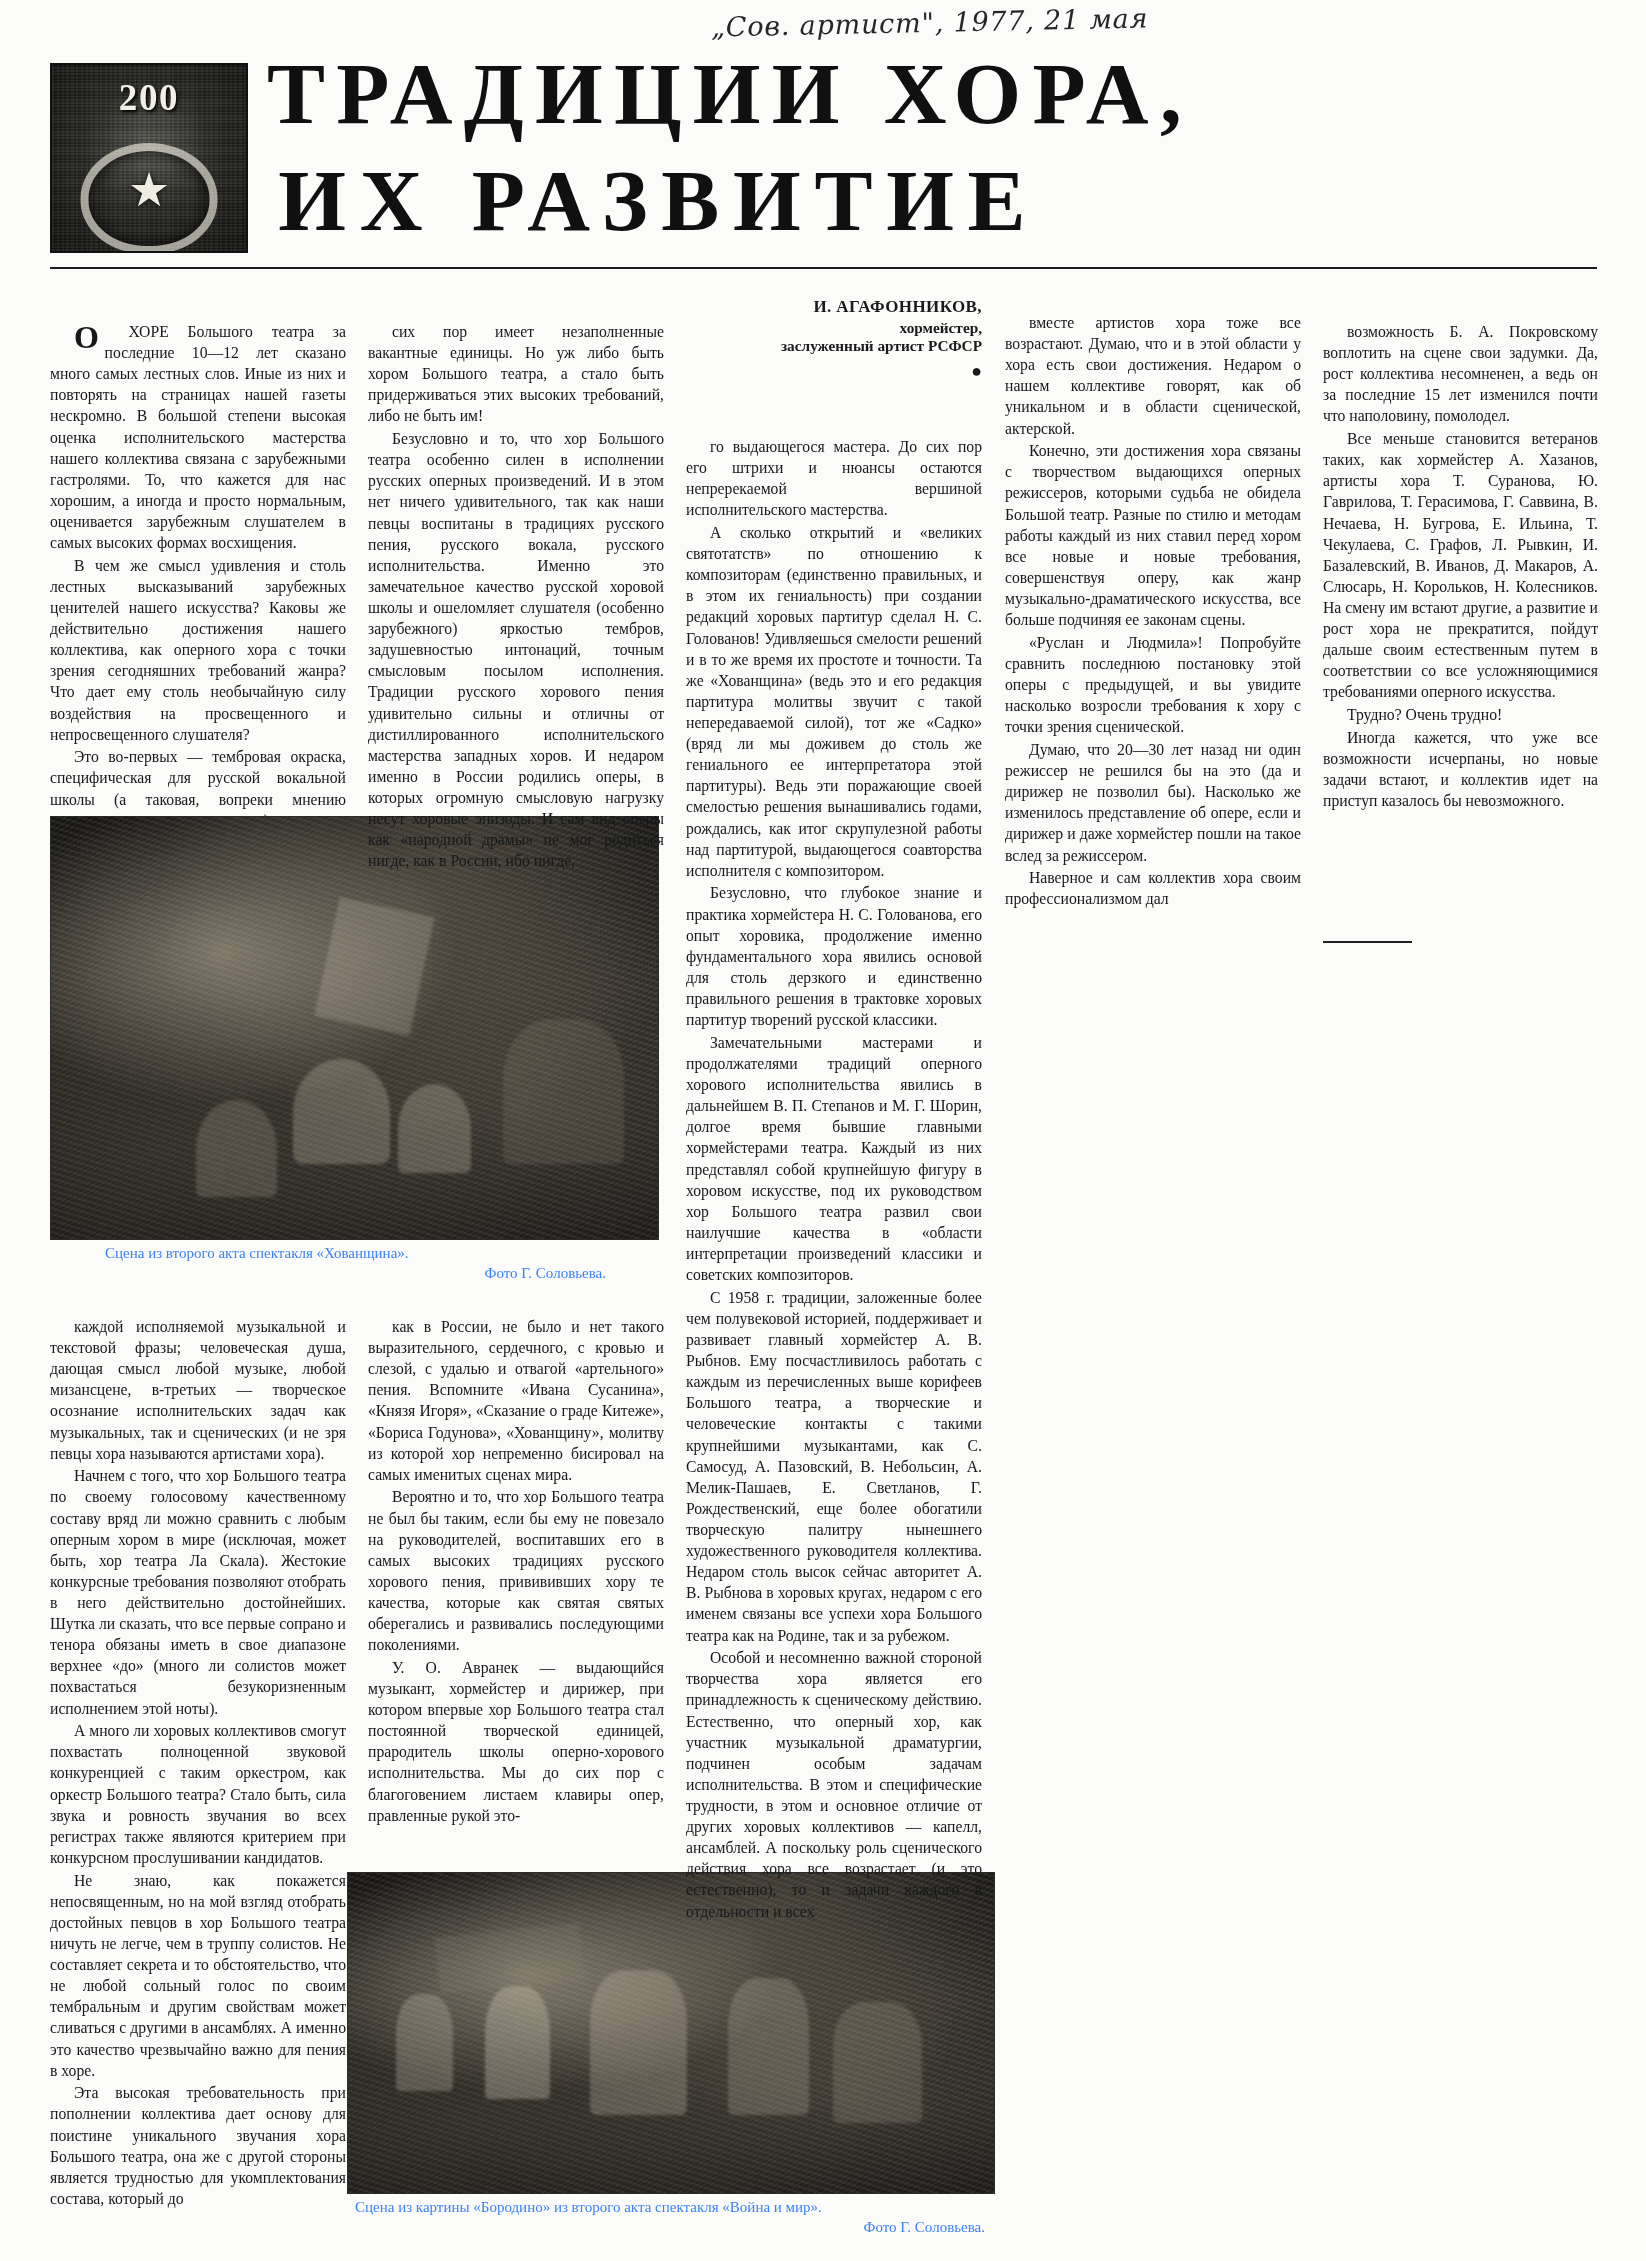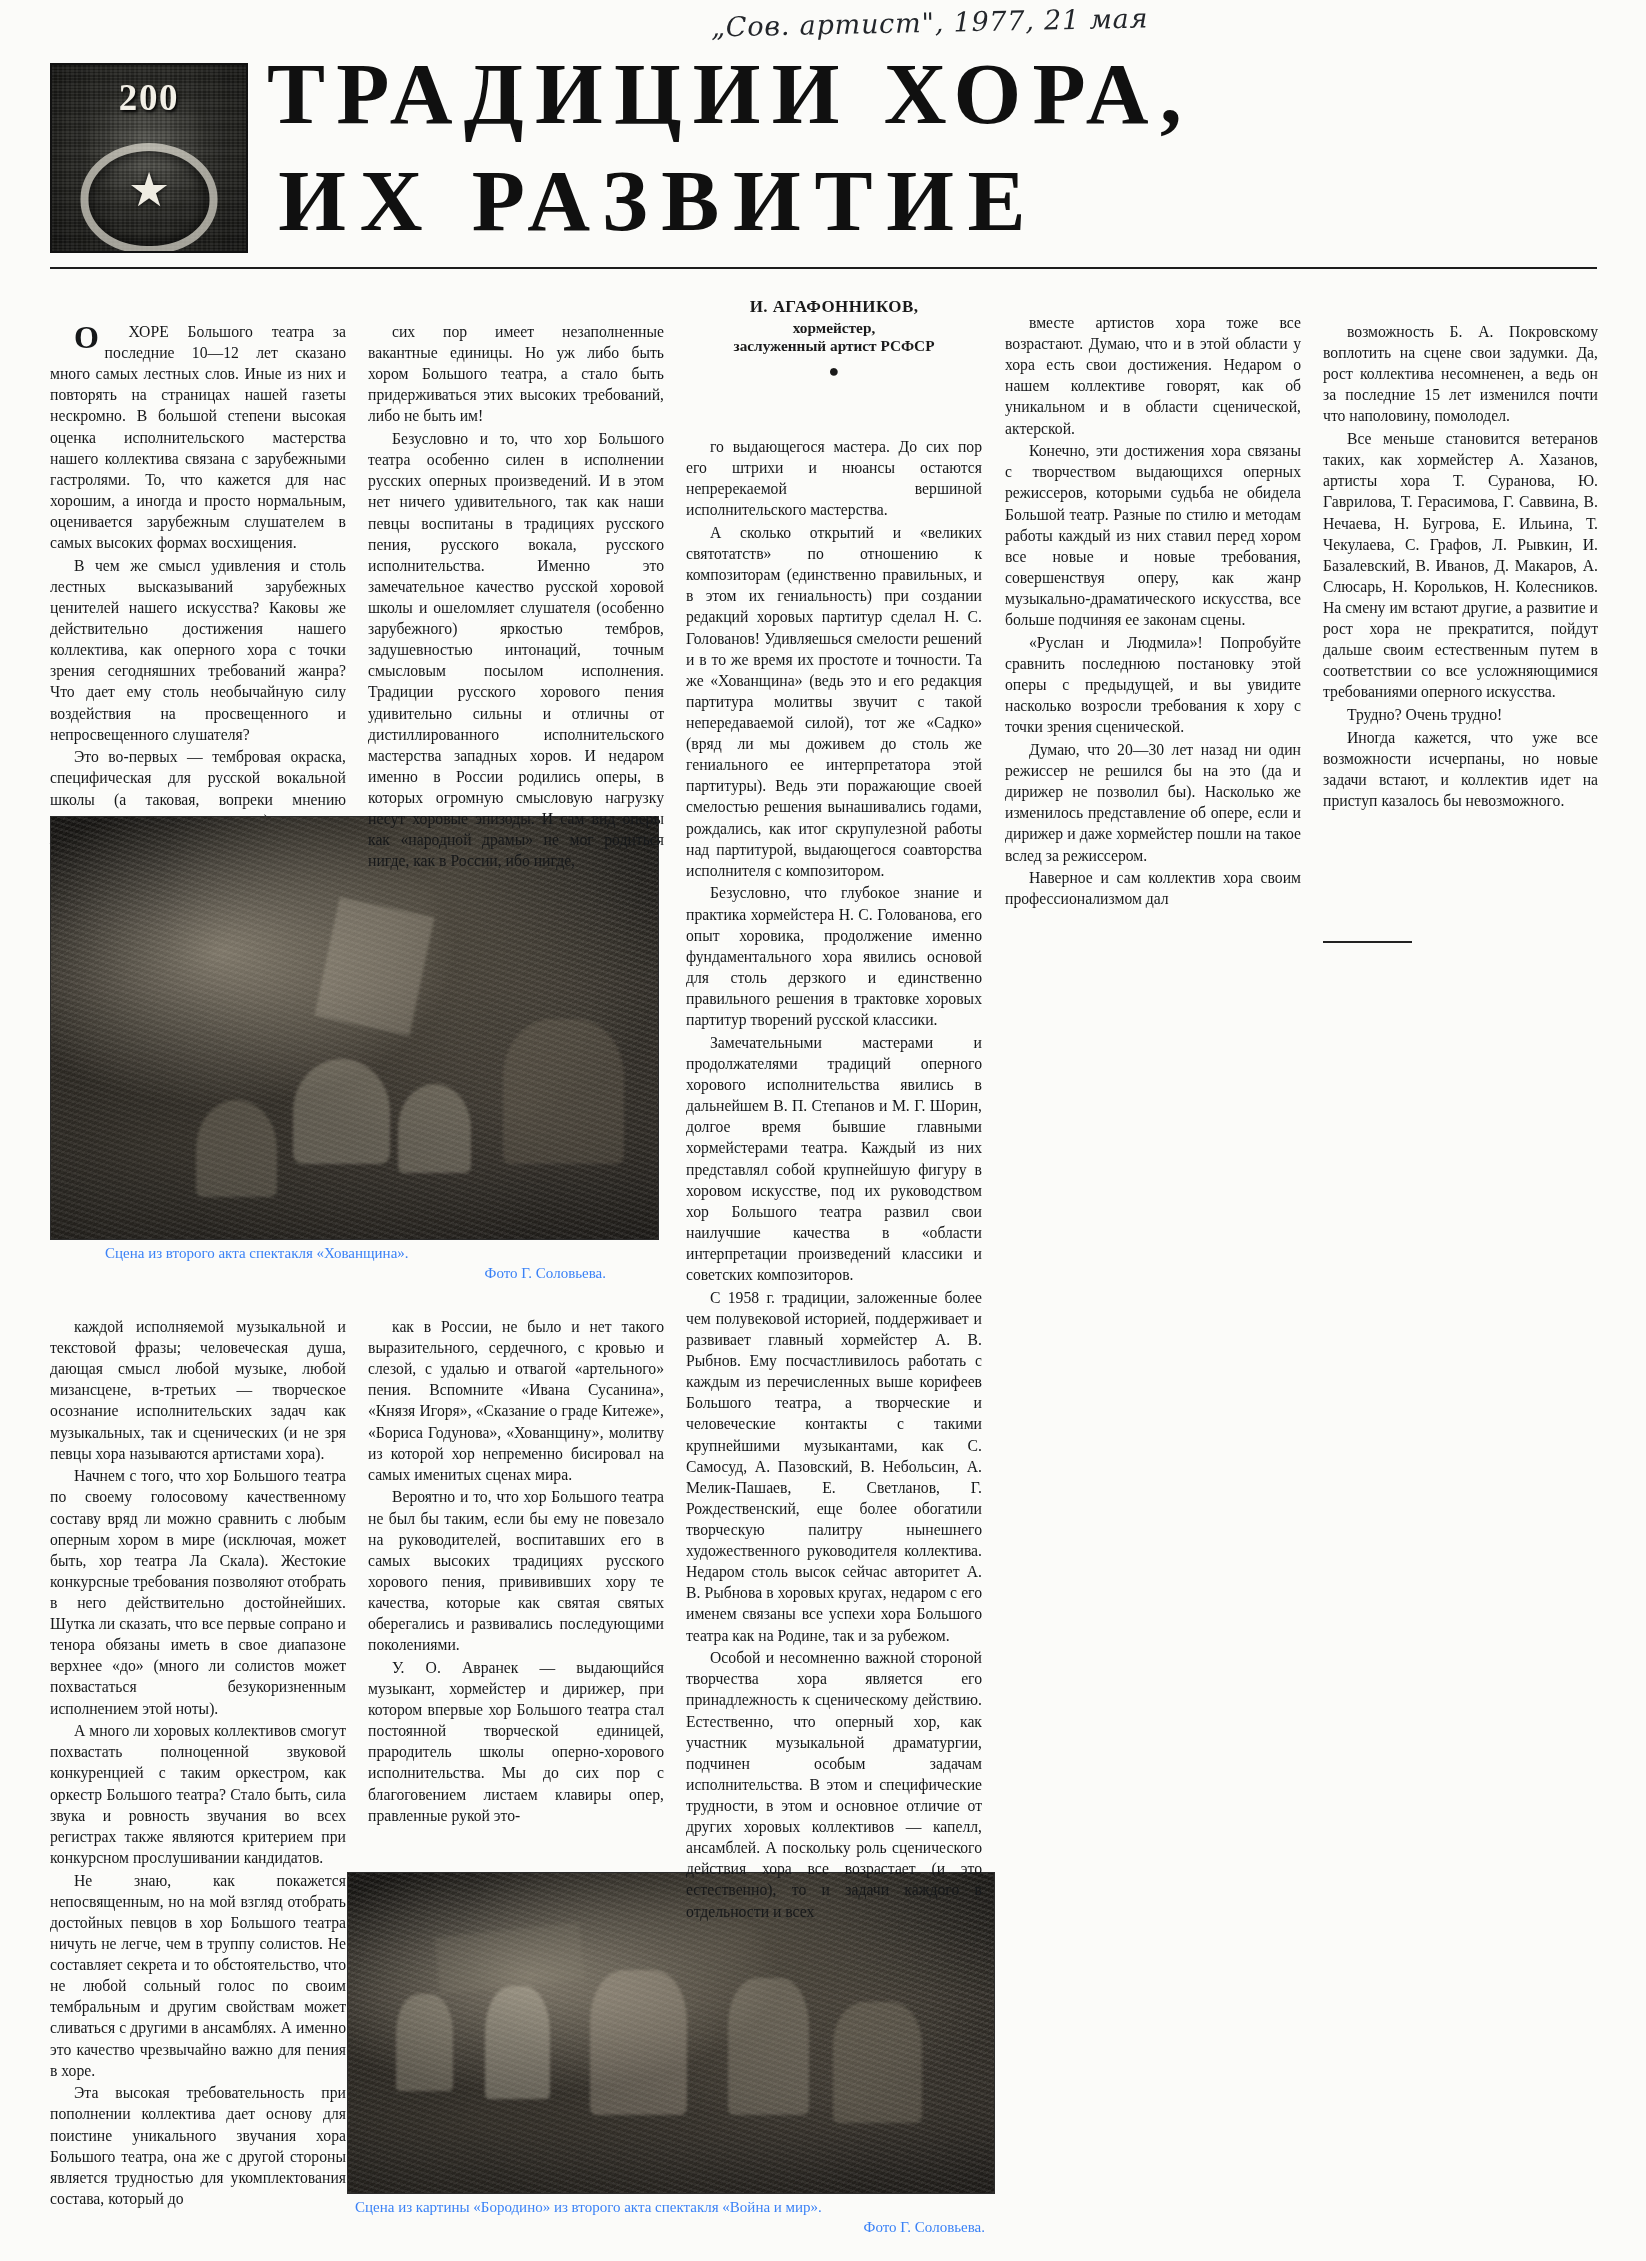--- a/index.html
+++ b/index.html
@@ -147,21 +147,21 @@
   .c2 { left: 368px; width: 296px; }
   .c3 { left: 686px; width: 296px; }
   .c4 { left: 1005px;width: 296px; }
   .c5 { left: 1323px;width: 275px; }
 
   .byline {
     position: absolute;
     left: 686px;
     top: 297px;
     width: 296px;
-    text-align: center;
+    text-align: right;
     font-family: "Liberation Serif", serif;
   }
   .byline .nm {
     font-weight: bold;
     font-size: 17px;
     letter-spacing: 0.4px;
   }
   .byline .role {
     font-size: 15.3px;
     font-weight: bold;

